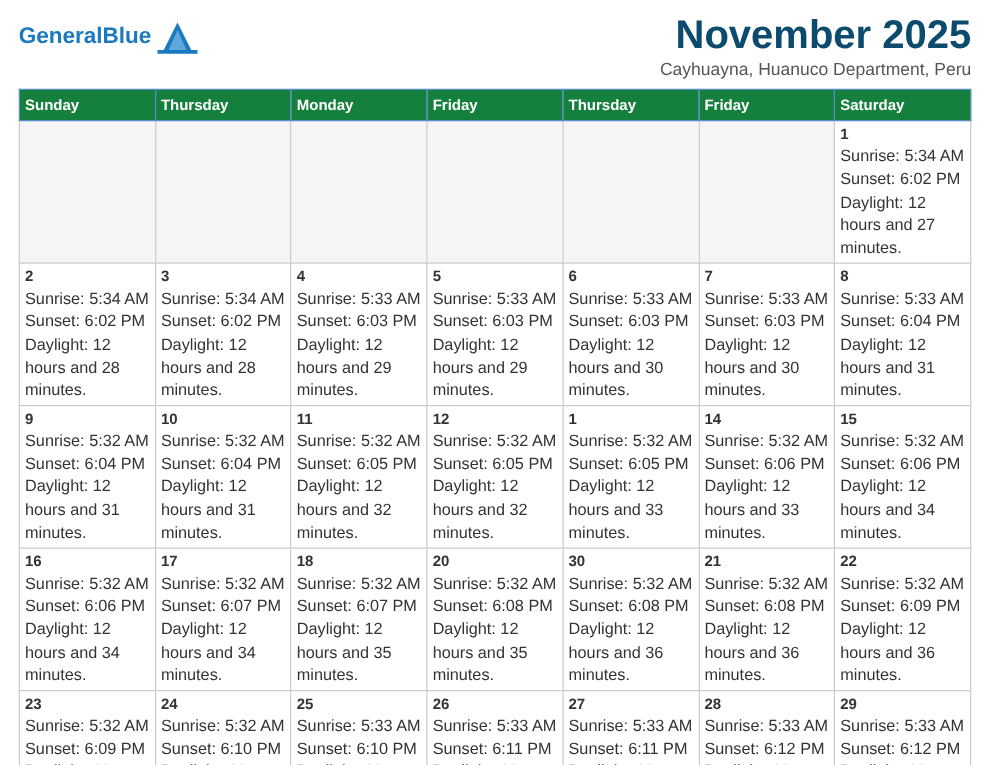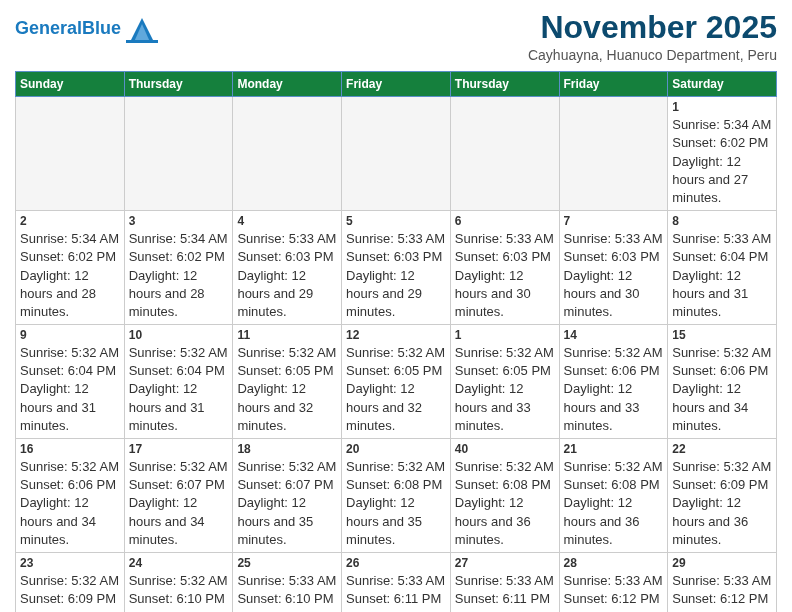--- a/index.html
+++ b/index.html
@@ -219,21 +219,21 @@
   </td>
           <td class="">
     <span class="day-num">18</span>
     <div class="day-info">Sunrise: 5:32 AM<br>Sunset: 6:07 PM<br>Daylight: 12 hours and 35 minutes.</div>
   </td>
           <td class="">
     <span class="day-num">20</span>
     <div class="day-info">Sunrise: 5:32 AM<br>Sunset: 6:08 PM<br>Daylight: 12 hours and 35 minutes.</div>
   </td>
           <td class="">
-    <span class="day-num">40</span>
+    <span class="day-num">30</span>
     <div class="day-info">Sunrise: 5:32 AM<br>Sunset: 6:08 PM<br>Daylight: 12 hours and 36 minutes.</div>
   </td>
           <td class="">
     <span class="day-num">21</span>
     <div class="day-info">Sunrise: 5:32 AM<br>Sunset: 6:08 PM<br>Daylight: 12 hours and 36 minutes.</div>
   </td>
           <td class="">
     <span class="day-num">22</span>
     <div class="day-info">Sunrise: 5:32 AM<br>Sunset: 6:09 PM<br>Daylight: 12 hours and 36 minutes.</div>
   </td>

